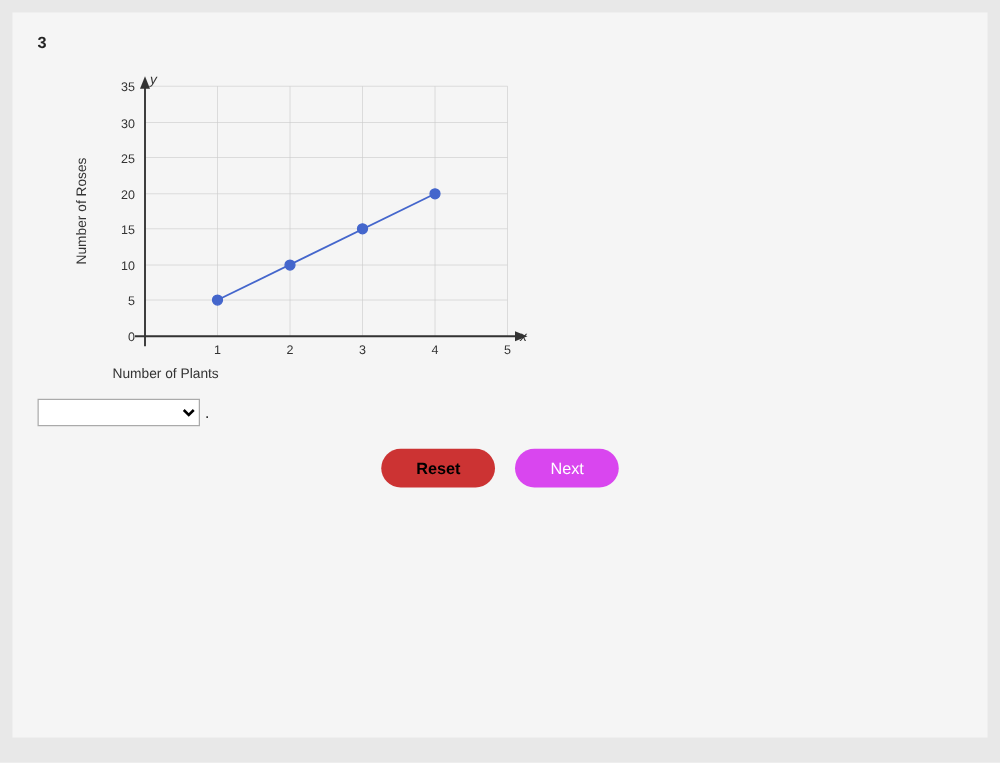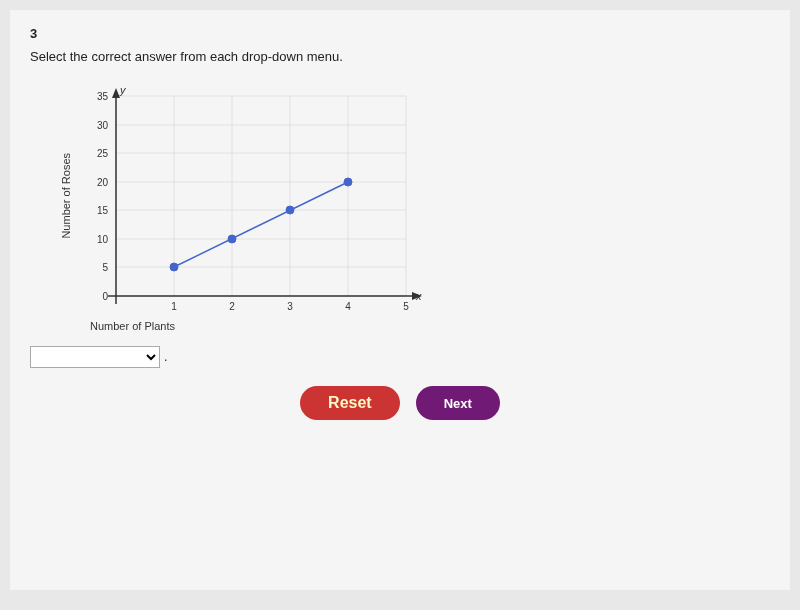--- a/index.html
+++ b/index.html
@@ -85,45 +85,44 @@
       appearance: auto;
     }
     .buttons-row {
       display: flex;
       justify-content: center;
       gap: 16px;
       margin-top: 10px;
     }
     .btn-reset {
       background: #cc3333;
-      color: #fef9c3;
+      color: #000000;
       border: none;
       border-radius: 20px;
       padding: 8px 28px;
-      font-size: 16px;
+      font-size: 13px;
       cursor: pointer;
       font-weight: bold;
     }
     .btn-next {
-      background: #701a75;
+      background: #d946ef;
       color: #fff;
       border: none;
       border-radius: 20px;
       padding: 4px 28px;
       font-size: 13px;
       cursor: pointer;
-      font-weight: bold;
+      font-weight: normal;
     }
   </style>
 </head>
 <body>
 
 <div class="page">
   <div class="question-num">3</div>
-  <div class="instruction">Select the correct answer from each drop-down menu.</div>
 
   <div class="chart-area">
     <div class="y-label">Number of Roses</div>
     <div class="chart-container">
       <svg class="chart-svg" viewBox="0 0 360 240">
 
         <line x1="40" y1="220" x2="330" y2="220" stroke="#ccc" stroke-width="0.5"></line>
         <line x1="40" y1="191" x2="330" y2="191" stroke="#ccc" stroke-width="0.5"></line>
         <line x1="40" y1="163" x2="330" y2="163" stroke="#ccc" stroke-width="0.5"></line>
         <line x1="40" y1="134" x2="330" y2="134" stroke="#ccc" stroke-width="0.5"></line>

